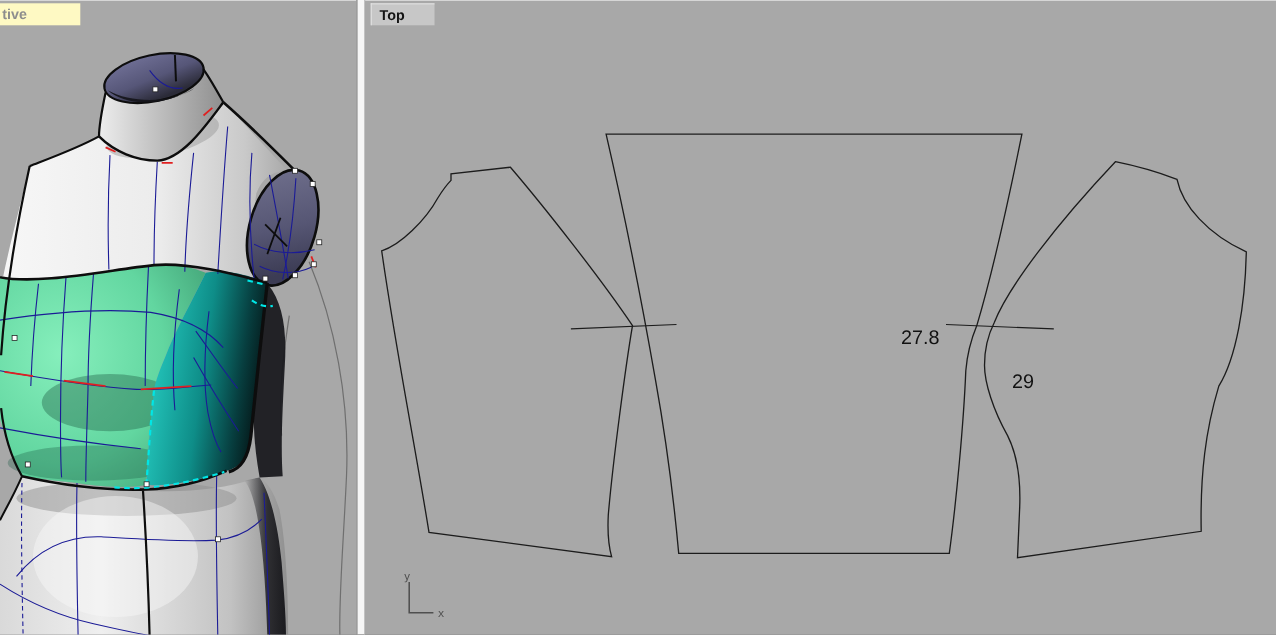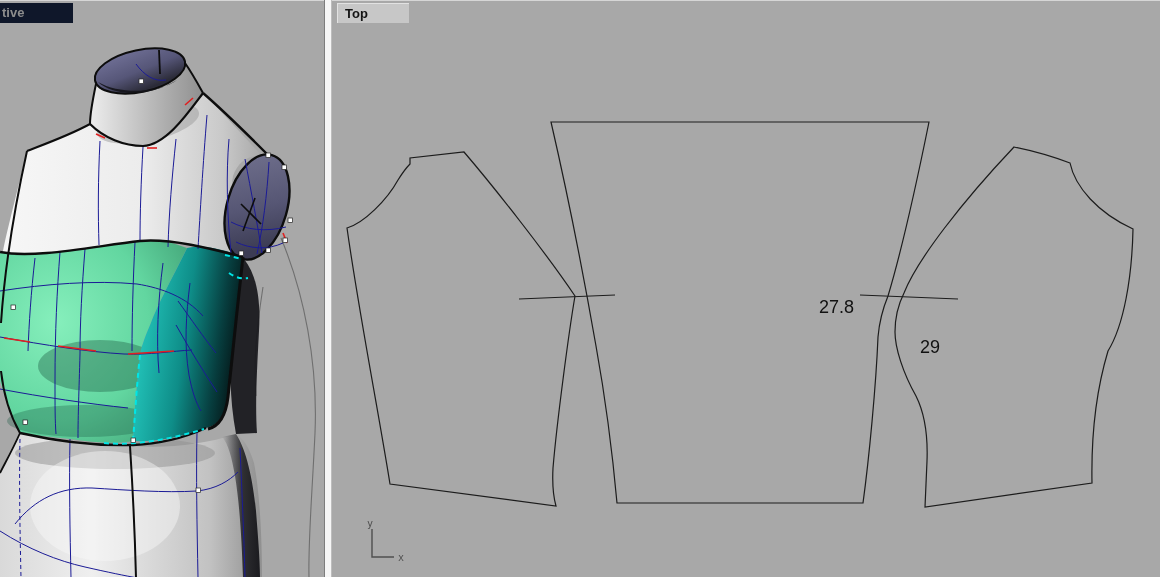--- a/index.html
+++ b/index.html
@@ -5,22 +5,22 @@
   html,body{margin:0;padding:0;background:#666;}
   .screen{position:relative;width:1160px;height:577px;overflow:hidden;
           font-family:"Liberation Sans",sans-serif;background:#8c8c8c;}
   .vp{position:absolute;top:0;height:577px;background:#a8a8a8;border-top:1px solid #d6d6d6;box-sizing:border-box;}
   .vp-left{left:0;width:324px;}
   .vp-right{left:332px;width:828px;}
   .divider{position:absolute;left:324px;top:0;width:8px;height:577px;
            background:#f6f6f6;border-left:1px solid #7d7d7d;border-right:1px solid #bdbdbd;box-sizing:border-box;}
   .vp-label{position:absolute;top:2px;height:20px;line-height:20px;
             font-size:13px;font-weight:bold;}
-  .label-persp{left:0;width:73px;background:#0f172a;color:#8d8d8d;padding-left:2px;box-sizing:border-box;}
-  .label-top{left:5px;width:72px;background:#c7c7c7;color:#141414;padding-left:7px;box-sizing:border-box;
+  .label-persp{left:0;width:73px;background:#fef9c3;color:#8d8d8d;padding-left:2px;box-sizing:border-box;}
+  .label-top{left:5px;width:58px;background:#c7c7c7;color:#141414;padding-left:7px;box-sizing:border-box;
              border-top:1px solid #e2e2e2;border-left:1px solid #e2e2e2;}
   svg{position:absolute;left:0;top:0;}
   svg text{font-family:"Liberation Sans",sans-serif;}
   .dim-text{font-size:18px;}
   .axis-text{font-family:"DejaVu Sans Mono",monospace;font-size:10px;}
 </style>
 </head>
 <body>
 
 <div class="screen">

